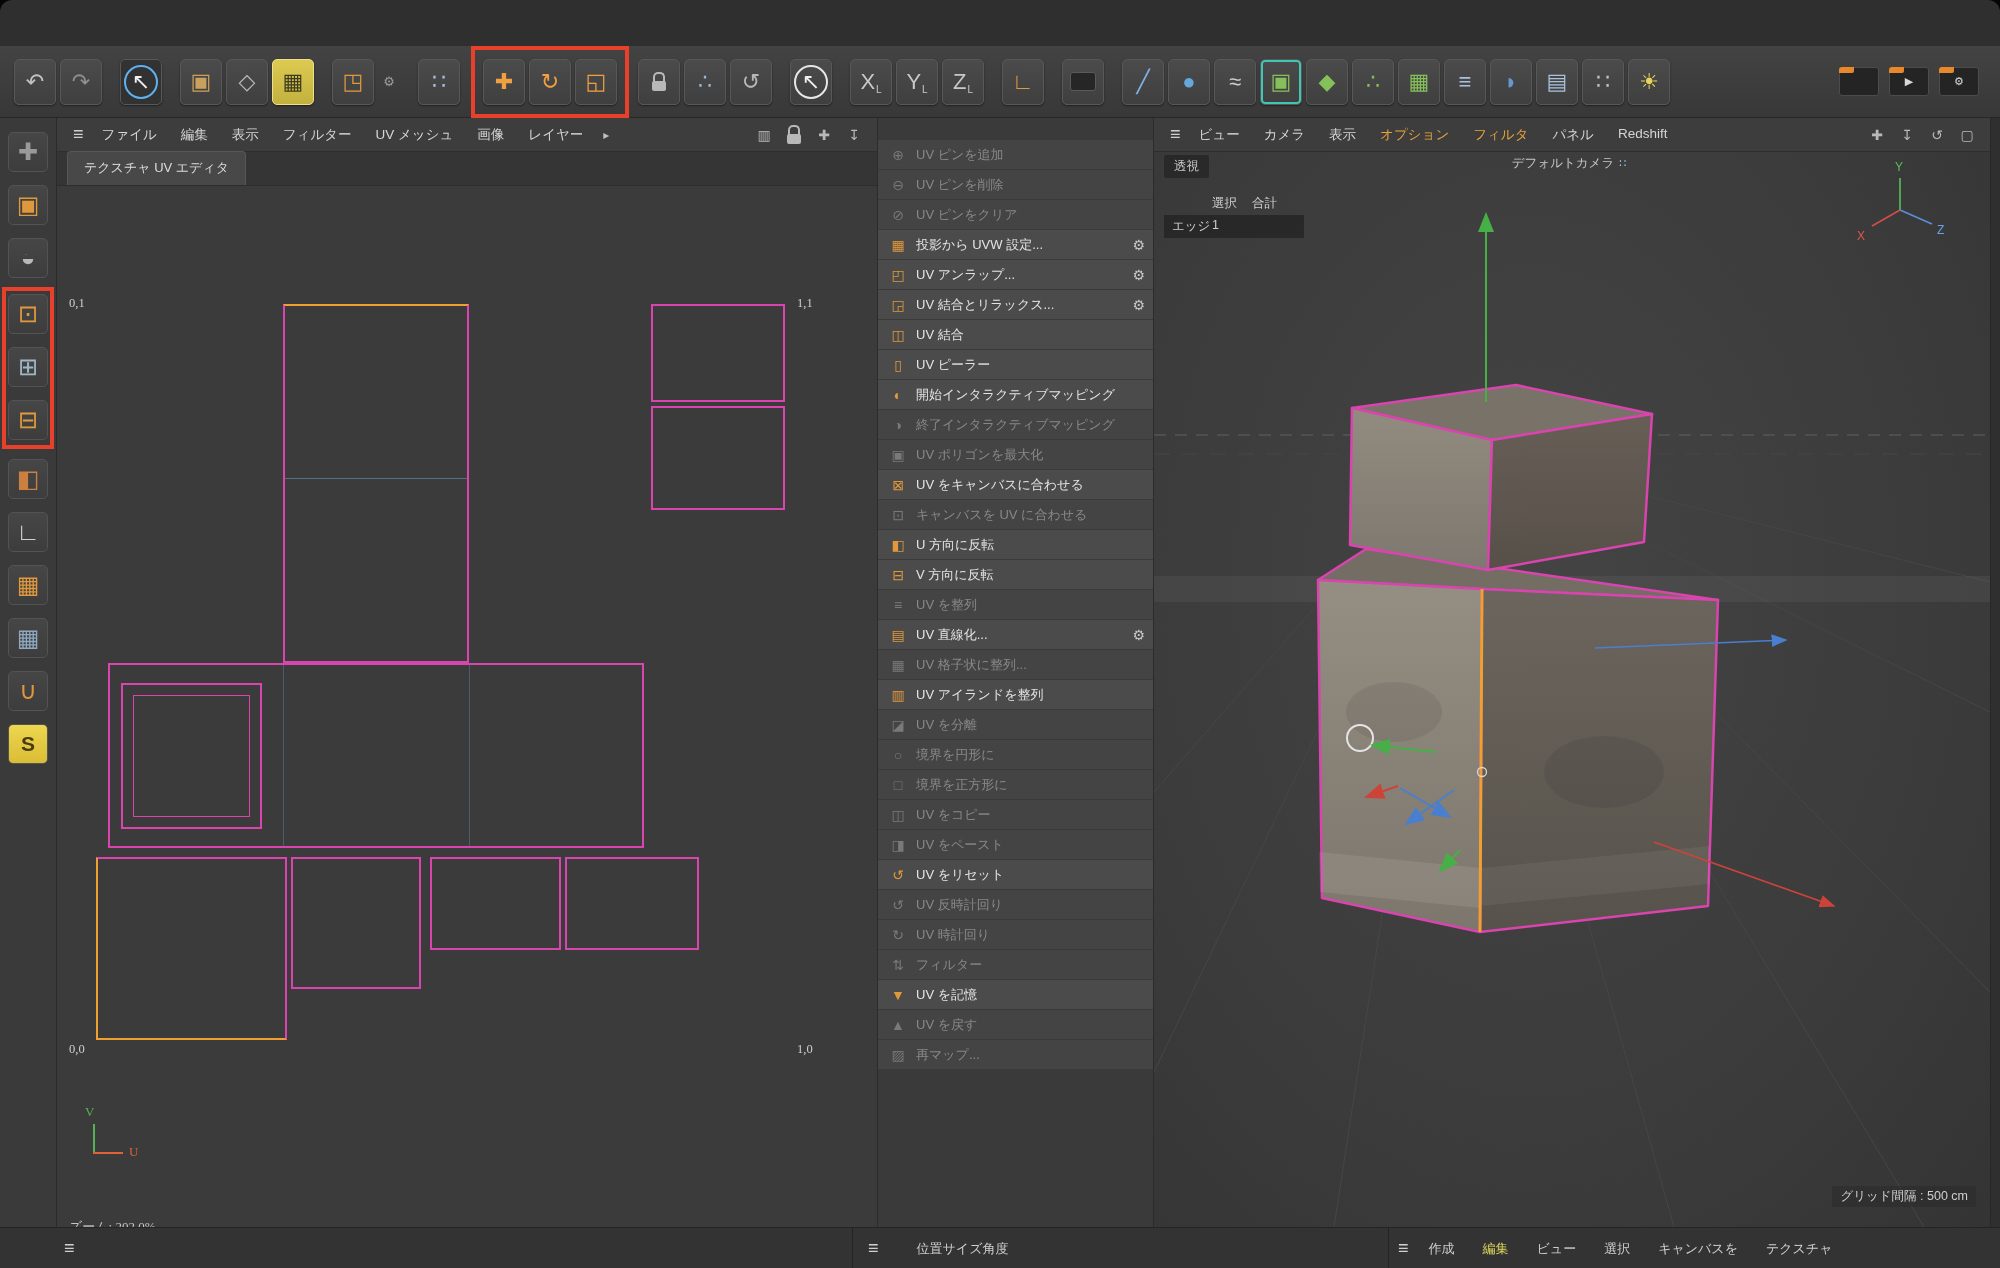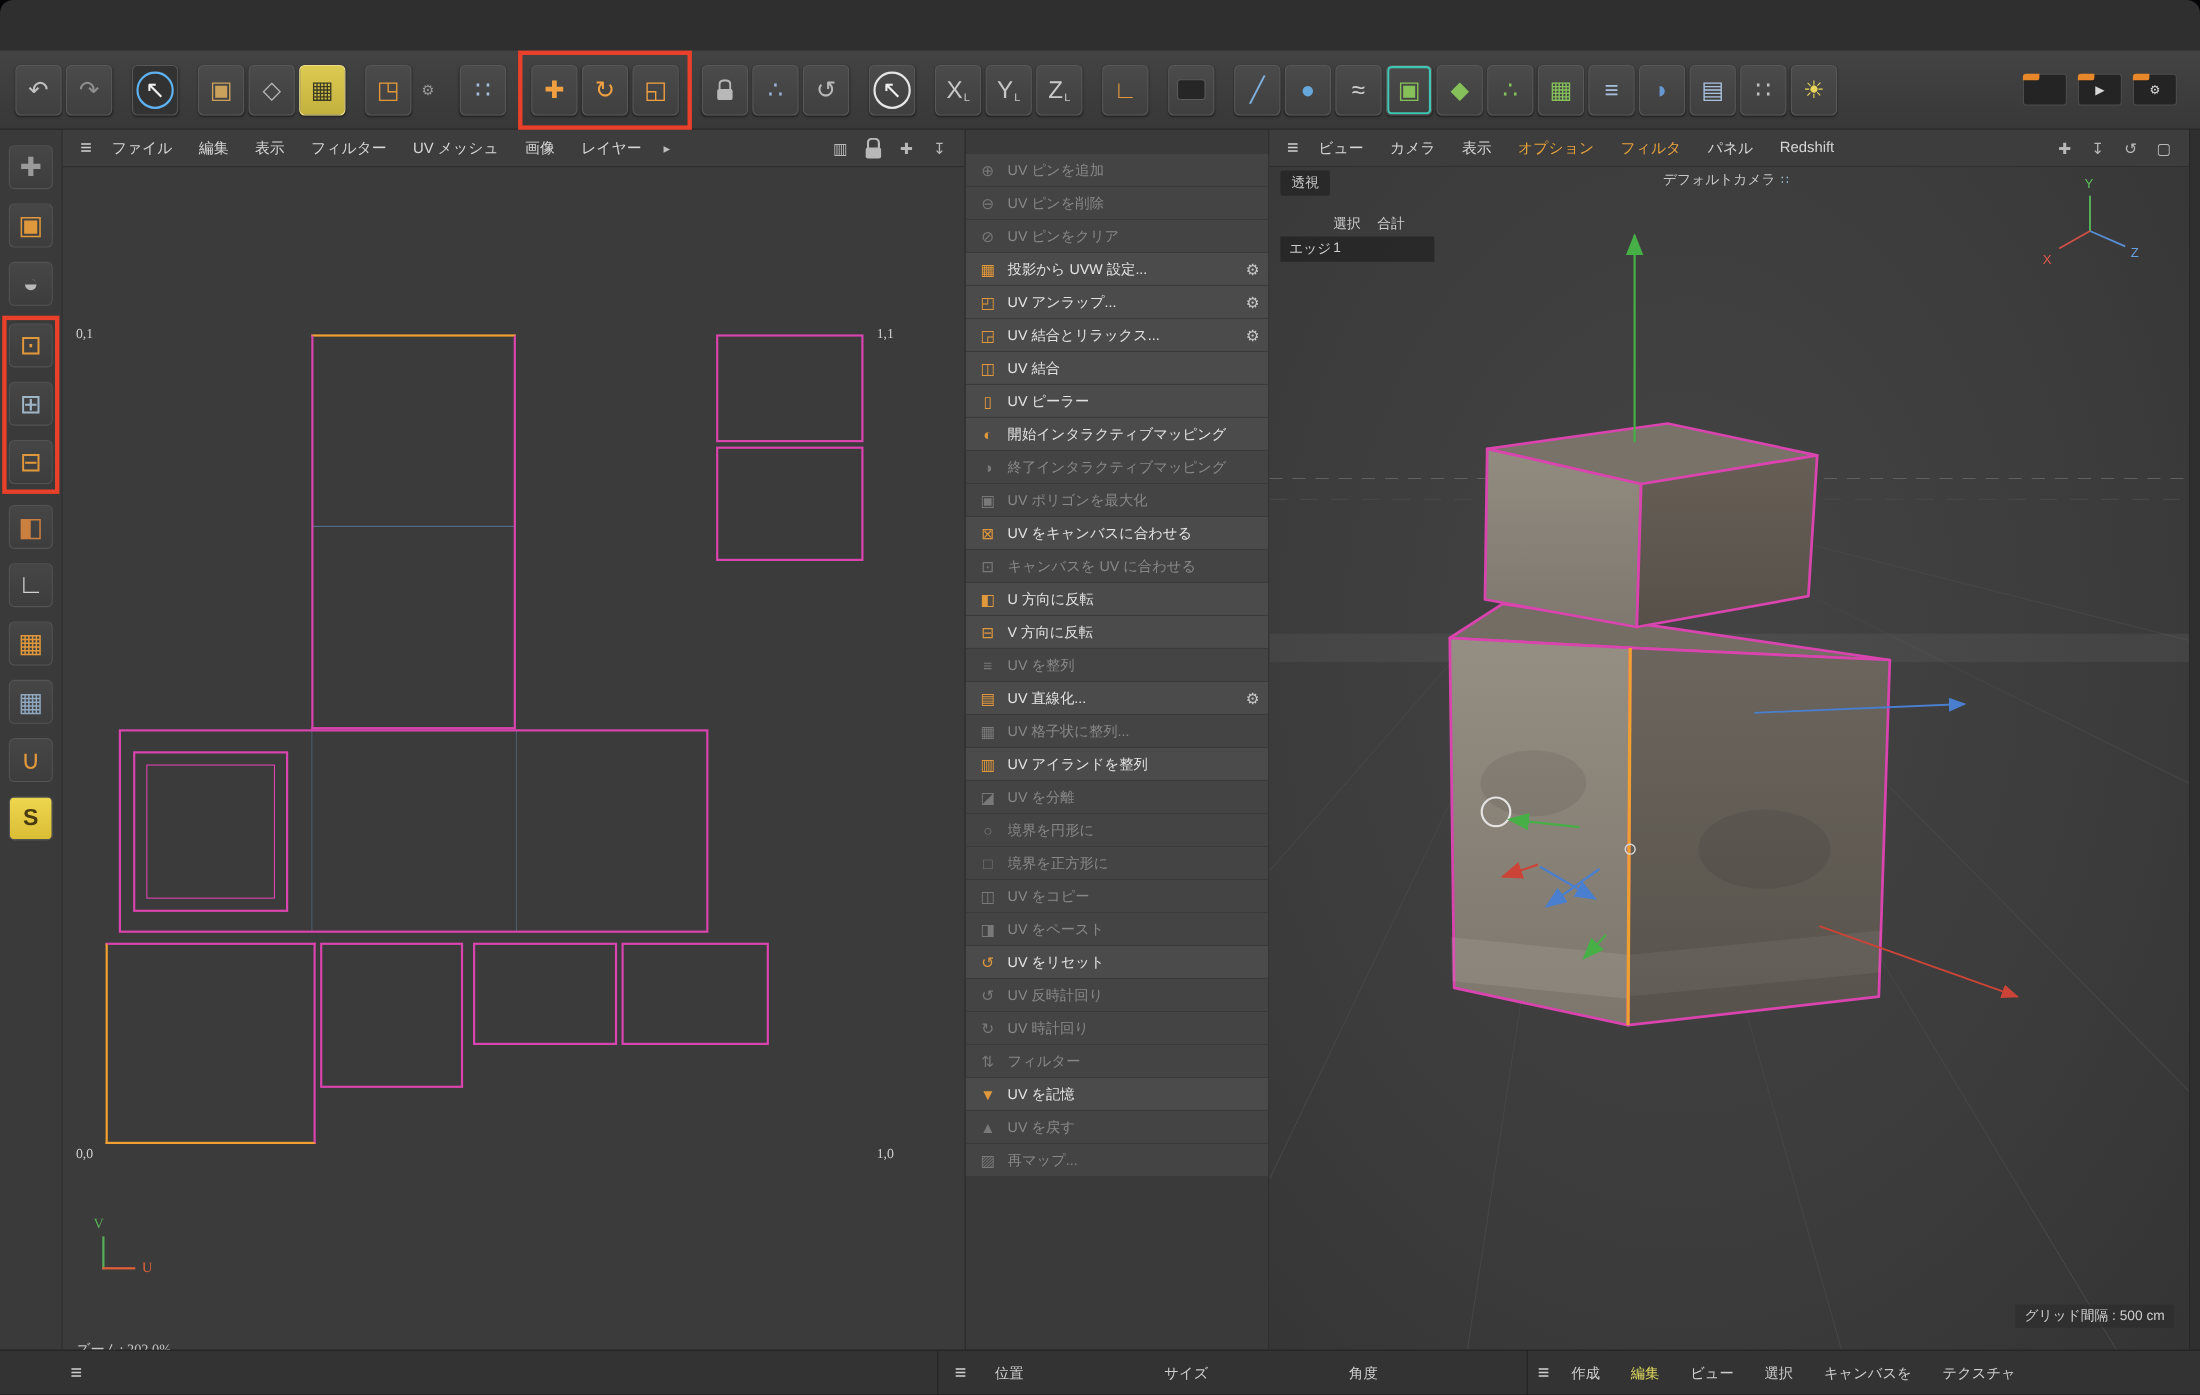--- a/index.html
+++ b/index.html
@@ -91,21 +91,21 @@
   .grid-label{position:absolute;right:14px;bottom:20px;font-size:12.5px;color:#cfcfcf;background:rgba(40,40,40,0.45);padding:2px 8px;z-index:8;}
 
   
   .right-strip{position:absolute;left:1990px;top:118px;width:10px;height:1109px;background:#2f2f2f;border-left:1px solid #272727;box-sizing:border-box;}
 
   
   .bottom-bar{position:absolute;left:0;top:1227px;width:2000px;height:41px;background:#333333;border-top:1px solid #242424;font-size:13px;color:#cfcfcf;box-sizing:border-box;}
   .bb-sep{position:absolute;top:0;width:1px;height:41px;background:#232323;}
   .bb-left{position:absolute;left:58px;top:0;height:41px;display:flex;align-items:center;}
   .bb-mid{position:absolute;left:862px;top:0;height:41px;display:flex;align-items:center;}
-  #bb-mid-labels{display:flex;gap:128px;margin-left:20px;}
+  #bb-mid-labels{display:flex;margin-left:32px;}
   .bb-right{position:absolute;left:1392px;top:0;height:41px;display:flex;align-items:center;}
   #bb-right-items{display:flex;gap:28px;margin-left:14px;align-items:center;}
   .bb-item.highlight{color:#ddd75e;}
 </style>
 </head>
 <body>
 
 <div class="window">
 
 
@@ -207,20 +207,23 @@
         </span>
       <span class="overflow-arrow">▸</span>
       <span class="menubar-icons" id="uv-menu-icons">
           <div class="mini-icon" style="color: rgb(184, 184, 184);">▥</div>
           <div class="mini-icon">
             <span class="lock"></span>
           </div>
           <div class="mini-icon" style="color: rgb(184, 184, 184);">✚</div>
           <div class="mini-icon" style="color: rgb(184, 184, 184);">↧</div>
         </span>
+    </div>
+    <div class="tab-row">
+      <span class="tab">テクスチャ UV エディタ</span>
     </div>
     <div class="uv-canvas" id="uv-canvas">
       <span class="corner-label" style="left:12px;top:110px;">0,1</span>
       <span class="corner-label" style="left:740px;top:110px;">1,1</span>
       <span class="corner-label" style="left:12px;top:856px;">0,0</span>
       <span class="corner-label" style="left:740px;top:856px;">1,0</span>
       <span class="zoom-label" style="left:12px;top:1012px;margin-top:20px;">ズーム: 202.0%</span>
       <div class="axis-ind">
         <span class="axis-v-label" style="left:28px;top:918px;">V</span>
         <div class="axis-line" style="left:36px;top:938px;width:2px;height:30px;background:#58b058;"></div>

